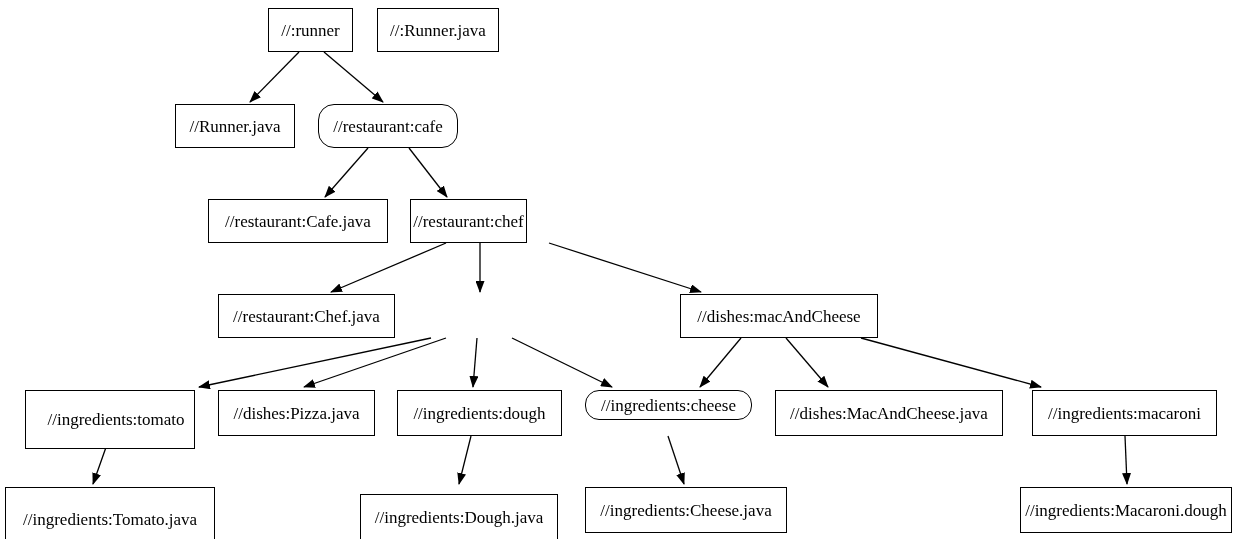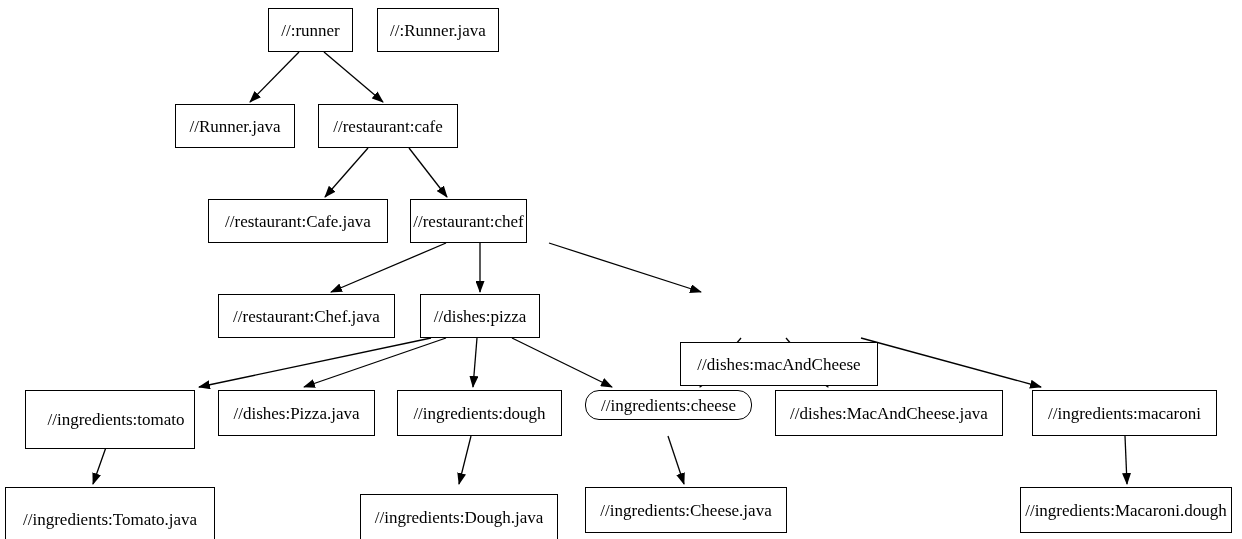--- a/index.html
+++ b/index.html
@@ -69,28 +69,27 @@
     <line x1="110" y1="436" x2="93" y2="484" marker-end="url(#arrow)"></line>
     <line x1="471" y1="436" x2="459" y2="484" marker-end="url(#arrow)"></line>
     <line x1="668" y1="436" x2="684" y2="484" marker-end="url(#arrow)"></line>
     <line x1="1125" y1="436" x2="1127" y2="484" marker-end="url(#arrow)"></line>
   </svg>
 
   <div class="node" style="left:268px;  top:8px;   width:85px;  height:44px;">//:runner</div>
   <div class="node" style="left:377px;  top:8px;   width:122px; height:44px;">//:Runner.java</div>
 
   <div class="node" style="left:175px;  top:104px; width:120px; height:44px;">//Runner.java</div>
-  <div class="node" style="left:318px;  top:104px; width:140px; height:44px;">//restaurant:cafe</div>
+  <div class="node" style="left:318px;  top:104px; width:140px; height:44px;border-radius:16px;">//restaurant:cafe</div>
 
   <div class="node" style="left:208px;  top:199px; width:180px; height:44px;">//restaurant:Cafe.java</div>
   <div class="node" style="left:410px;  top:199px; width:117px; height:44px;">//restaurant:chef</div>
 
   <div class="node" style="left:218px;  top:294px; width:177px; height:44px;">//restaurant:Chef.java</div>
-  <div class="node" style="left:420px;  top:294px; width:120px; height:44px;">//dishes:pizza</div>
-  <div class="node" style="left:680px;  top:294px; width:198px; height:44px;margin-top:48px;">//dishes:macAndCheese</div>
+  <div class="node" style="left:680px;  top:294px; width:198px; height:44px;">//dishes:macAndCheese</div>
 
   <div class="node" style="left:25px;   top:390px; width:170px; height:59px;padding-left:12px;">//ingredients:tomato</div>
   <div class="node" style="left:218px;  top:390px; width:157px; height:46px;">//dishes:Pizza.java</div>
   <div class="node" style="left:397px;  top:390px; width:165px; height:46px;">//ingredients:dough</div>
   <div class="node" style="left:585px;  top:390px; width:167px; height:30px;border-radius:14px;">//ingredients:cheese</div>
   <div class="node" style="left:775px;  top:390px; width:228px; height:46px;">//dishes:MacAndCheese.java</div>
   <div class="node" style="left:1032px; top:390px; width:185px; height:46px;">//ingredients:macaroni</div>
 
   <div class="node" style="left:5px;    top:487px; width:210px; height:64px;">//ingredients:Tomato.java</div>
   <div class="node" style="left:360px;  top:487px; width:198px; height:46px;margin-top:7px;">//ingredients:Dough.java</div>

